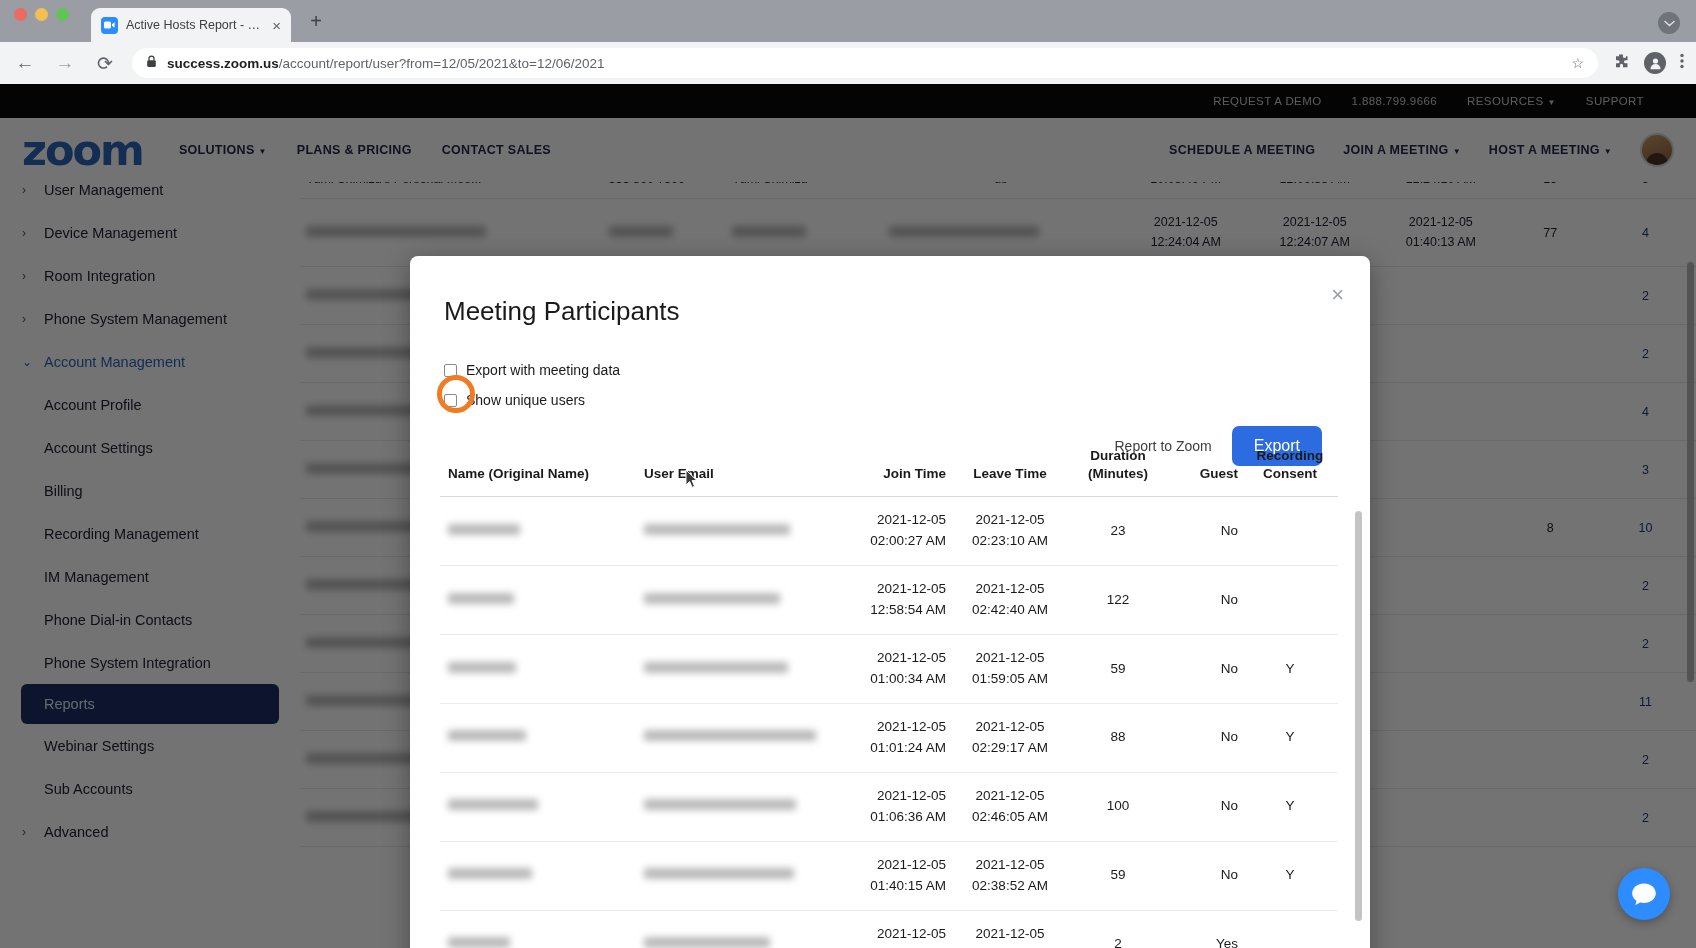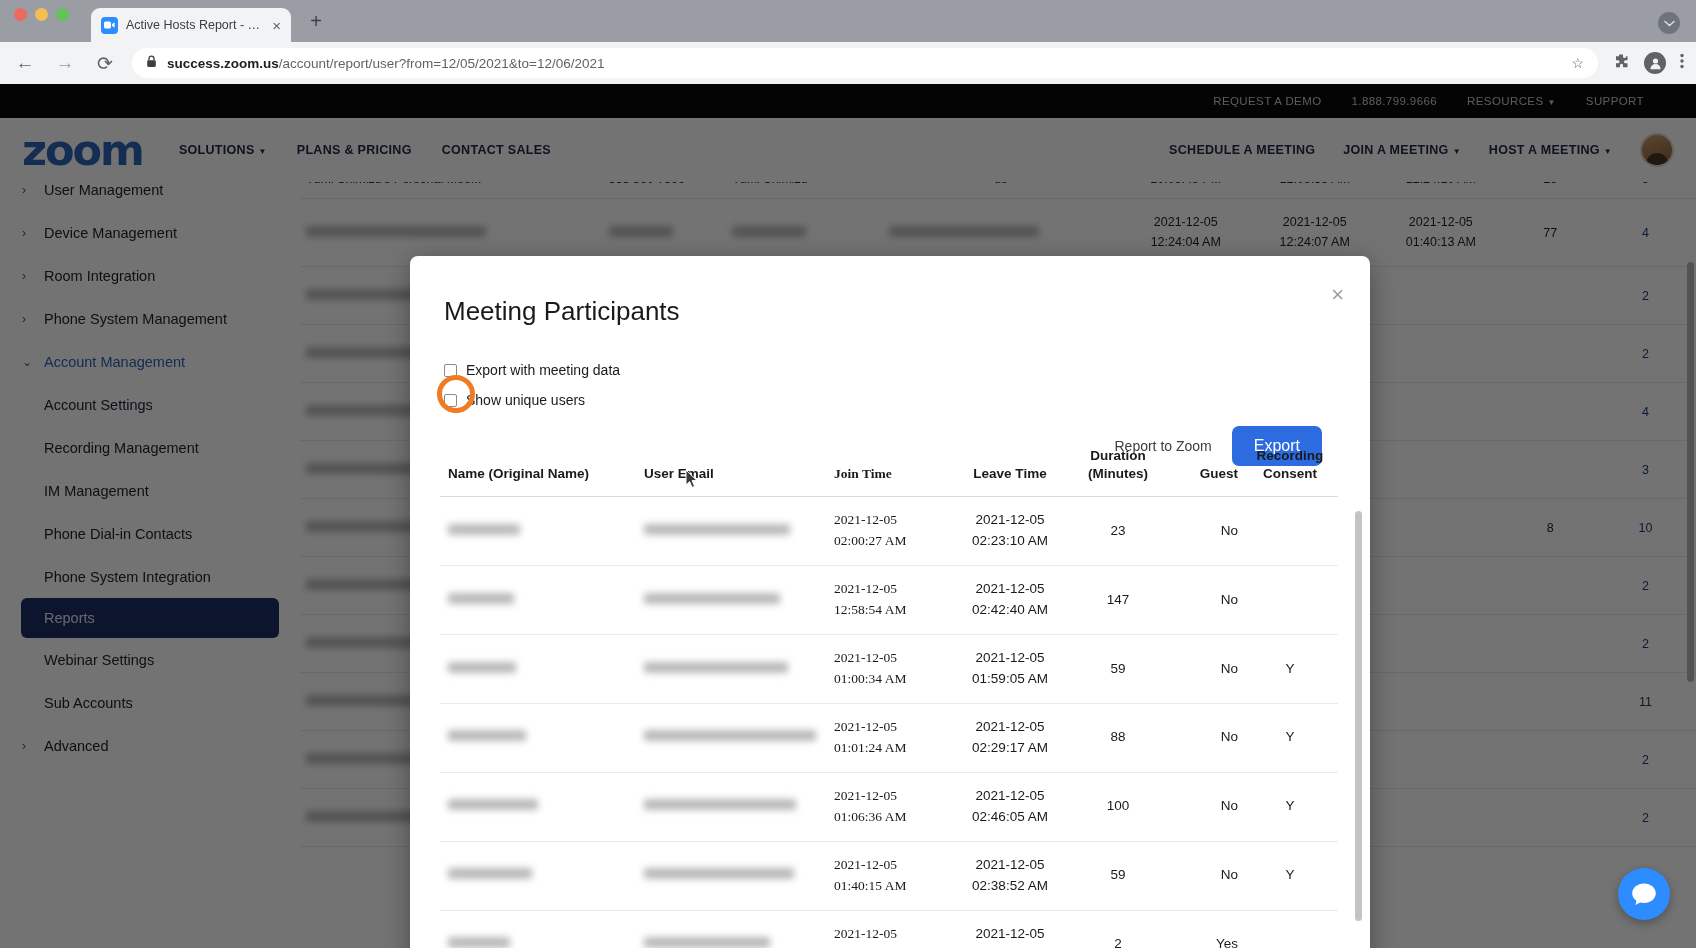--- a/index.html
+++ b/index.html
@@ -190,21 +190,21 @@
 
   .ptable-wrap { margin: 32px 30px 0 30px; position: relative; }
   .ptable { width: 890px; border-collapse: collapse; font-size: 13.5px; color: #1a1a1a; table-layout: fixed; }
   .ptable th {
     font-size: 13.5px; font-weight: 700; color: #1a1a1a; padding: 0 4px 13px 4px;
     border-bottom: 1px solid #dadada; vertical-align: bottom; line-height: 1.35;
   }
   .ptable td { padding: 13px 4px; border-bottom: 1px solid #ebebeb; line-height: 1.55; }
   .ptable .c-name { width: 200px; text-align: left; padding-left: 8px; }
   .ptable .c-email { width: 190px; text-align: left; }
-  .ptable .c-join { width: 120px; text-align: left; font-family: Liberation Serif, serif; }
+  .ptable .c-join { width: 120px; text-align: right; }
   .ptable .c-leave { width: 120px; text-align: center; }
   .ptable .c-dur { width: 96px; text-align: center; margin-top: 32px; }
   .ptable .c-guest { width: 76px; text-align: right; }
   .ptable .c-rec { width: 96px; text-align: center; }
   .modal-scrollbar {
     position: absolute; right: 8px; top: 255px; width: 7px; height: 410px;
     background: #c4c4c4; border-radius: 4px;
   }
   .cursor-arrow { position: absolute; left: 685px; top: 385px; z-index: 120; }
 </style>
@@ -314,21 +314,27 @@
           </div>
         <div class="side-item">
             <span class="chev">›</span>
             <span>Phone System Management</span>
           </div>
         <div class="side-item open">
             <span class="chev" style="color:#2d65b8">⌄</span>
             <span>Account Management</span>
           </div>
         <div class="side-item sub">
+            <span>Account Profile</span>
+          </div>
+        <div class="side-item sub">
             <span>Account Settings</span>
+          </div>
+        <div class="side-item sub">
+            <span>Billing</span>
           </div>
         <div class="side-item sub">
             <span>Recording Management</span>
           </div>
         <div class="side-item sub">
             <span>IM Management</span>
           </div>
         <div class="side-item sub">
             <span>Phone Dial-in Contacts</span>
           </div>
@@ -561,21 +567,21 @@
               <td class="c-leave"><span>2021-12-05</span><br><span>02:23:10 AM</span></td>
               <td class="c-dur">23</td>
               <td class="c-guest">No</td>
               <td class="c-rec"></td>
             </tr>
             <tr>
               <td class="c-name"><span class="redact" style="width:66px"></span></td>
               <td class="c-email"><span class="redact" style="width:136px"></span></td>
               <td class="c-join"><span>2021-12-05</span><br><span>12:58:54 AM</span></td>
               <td class="c-leave"><span>2021-12-05</span><br><span>02:42:40 AM</span></td>
-              <td class="c-dur">147</td>
+              <td class="c-dur">122</td>
               <td class="c-guest">No</td>
               <td class="c-rec"></td>
             </tr>
             <tr>
               <td class="c-name"><span class="redact" style="width:68px"></span></td>
               <td class="c-email"><span class="redact" style="width:144px"></span></td>
               <td class="c-join"><span>2021-12-05</span><br><span>01:00:34 AM</span></td>
               <td class="c-leave"><span>2021-12-05</span><br><span>01:59:05 AM</span></td>
               <td class="c-dur">59</td>
               <td class="c-guest">No</td>

